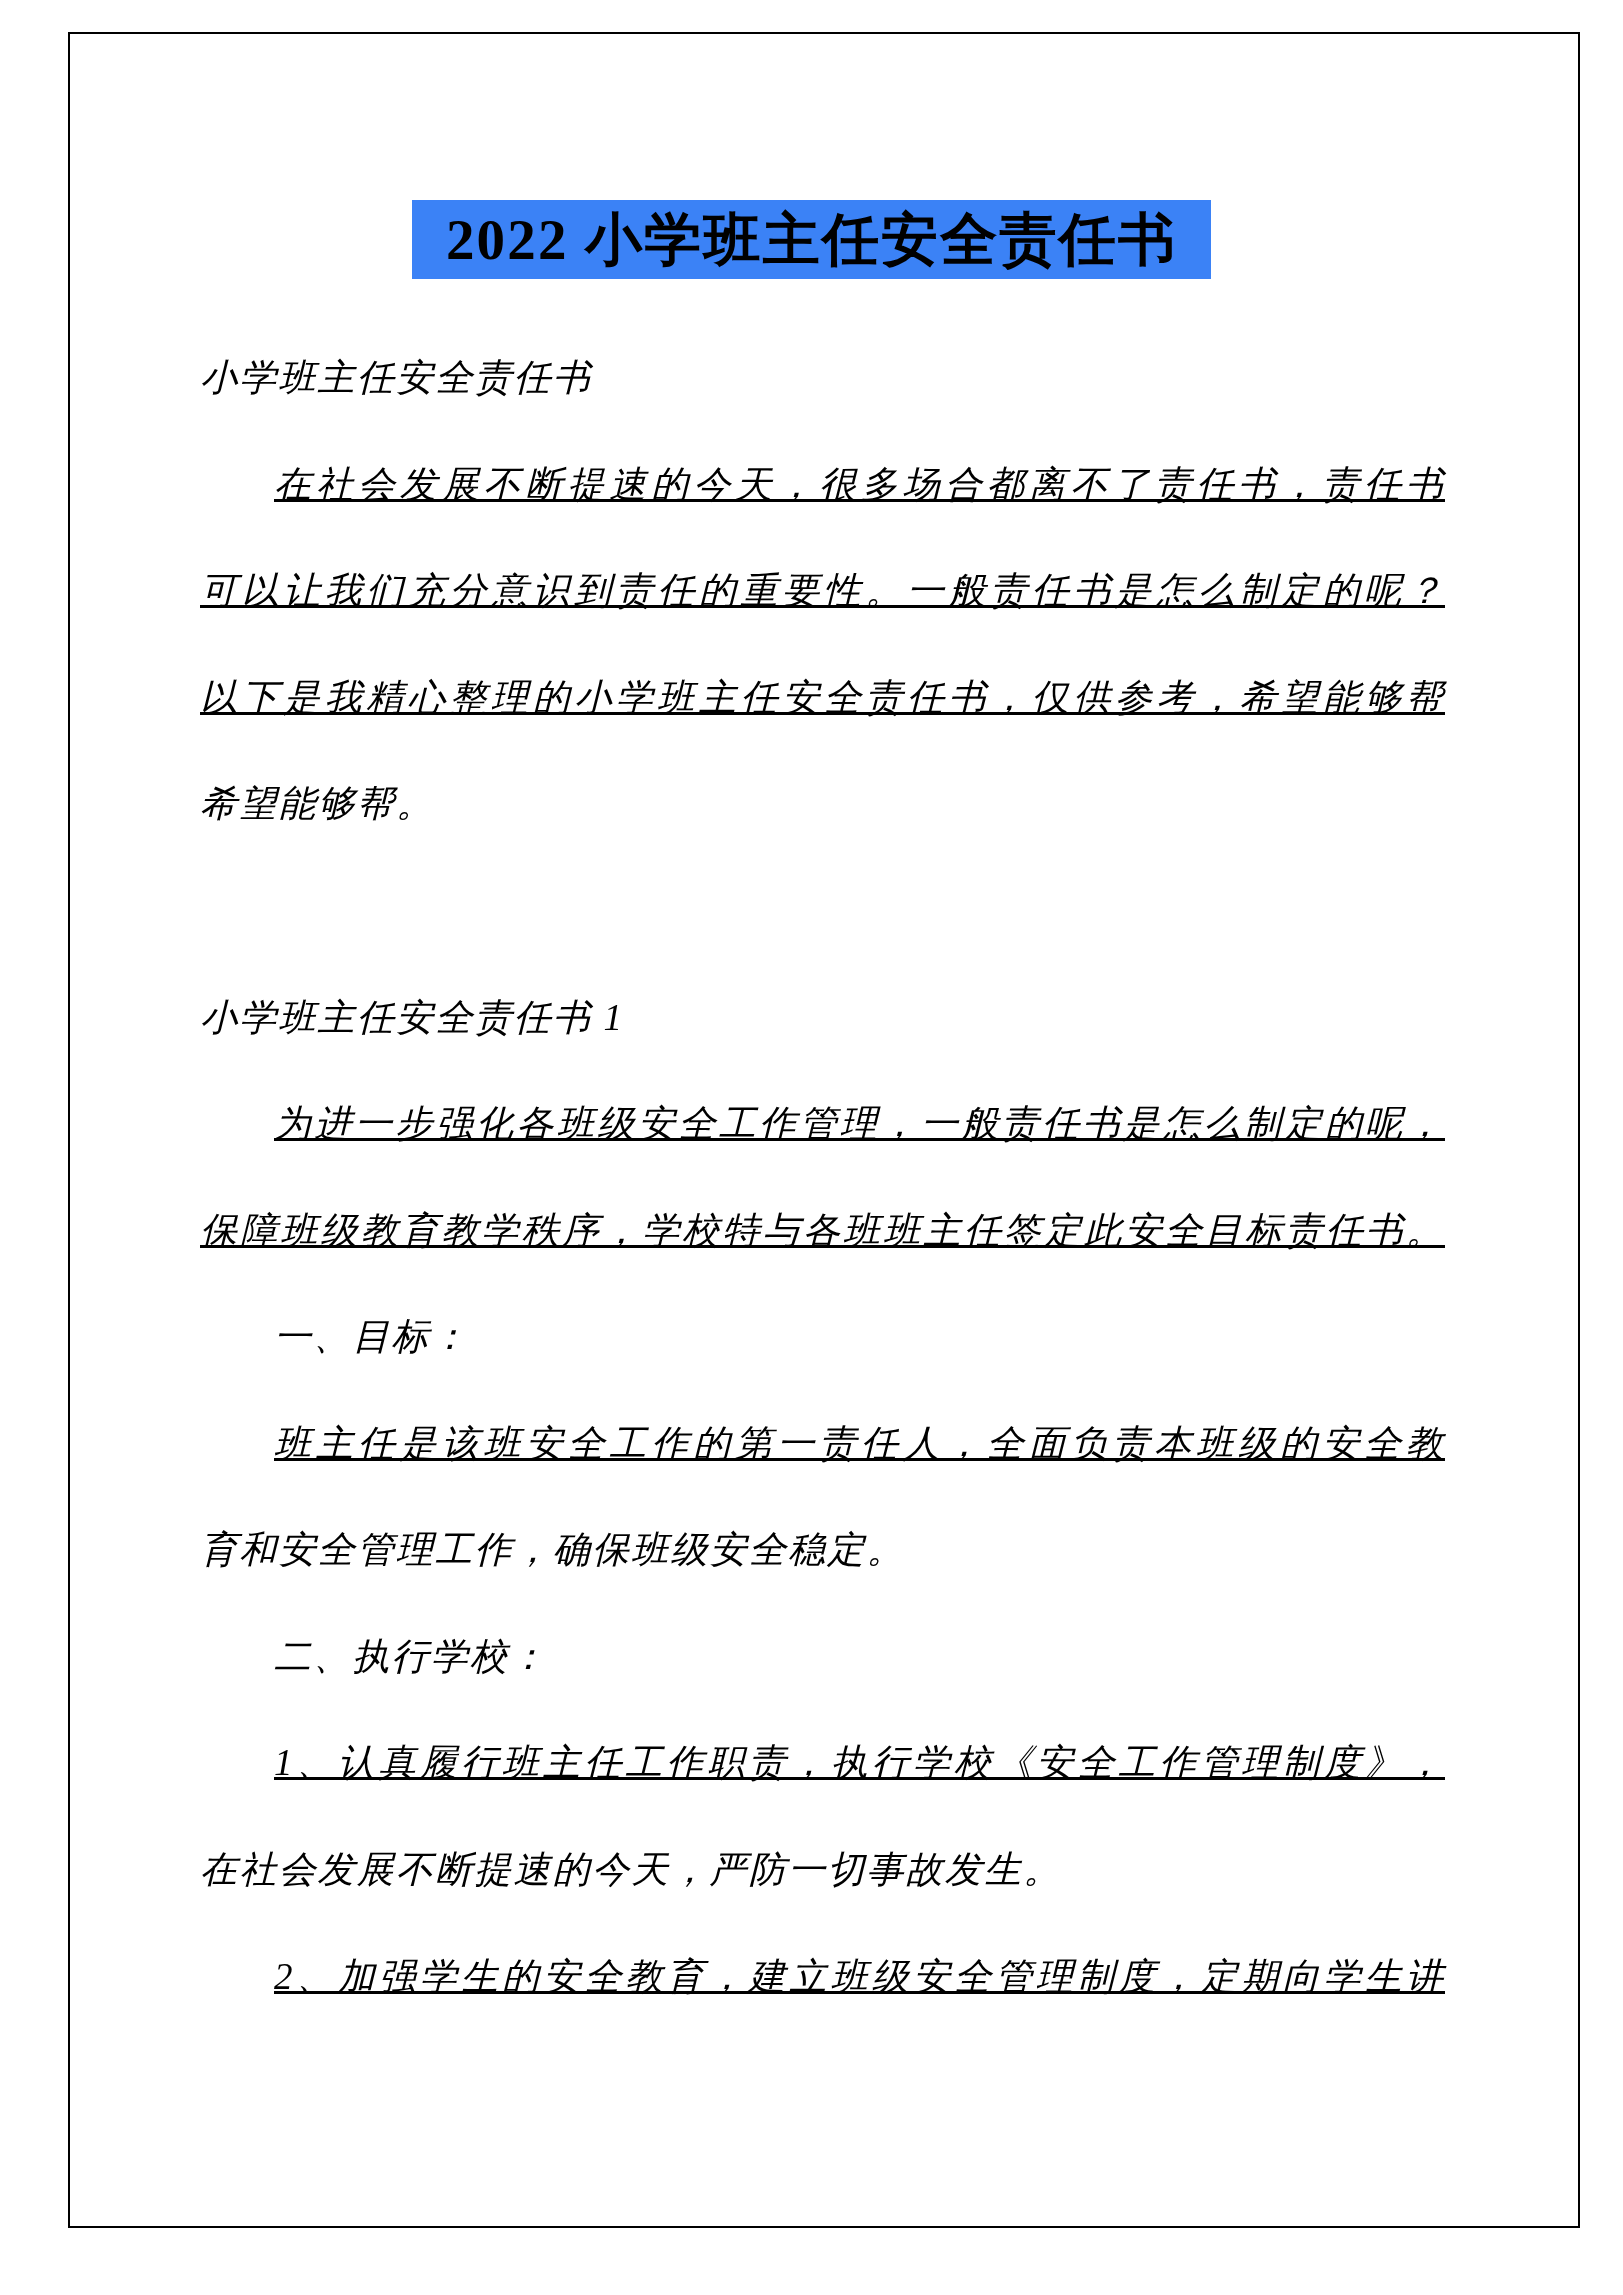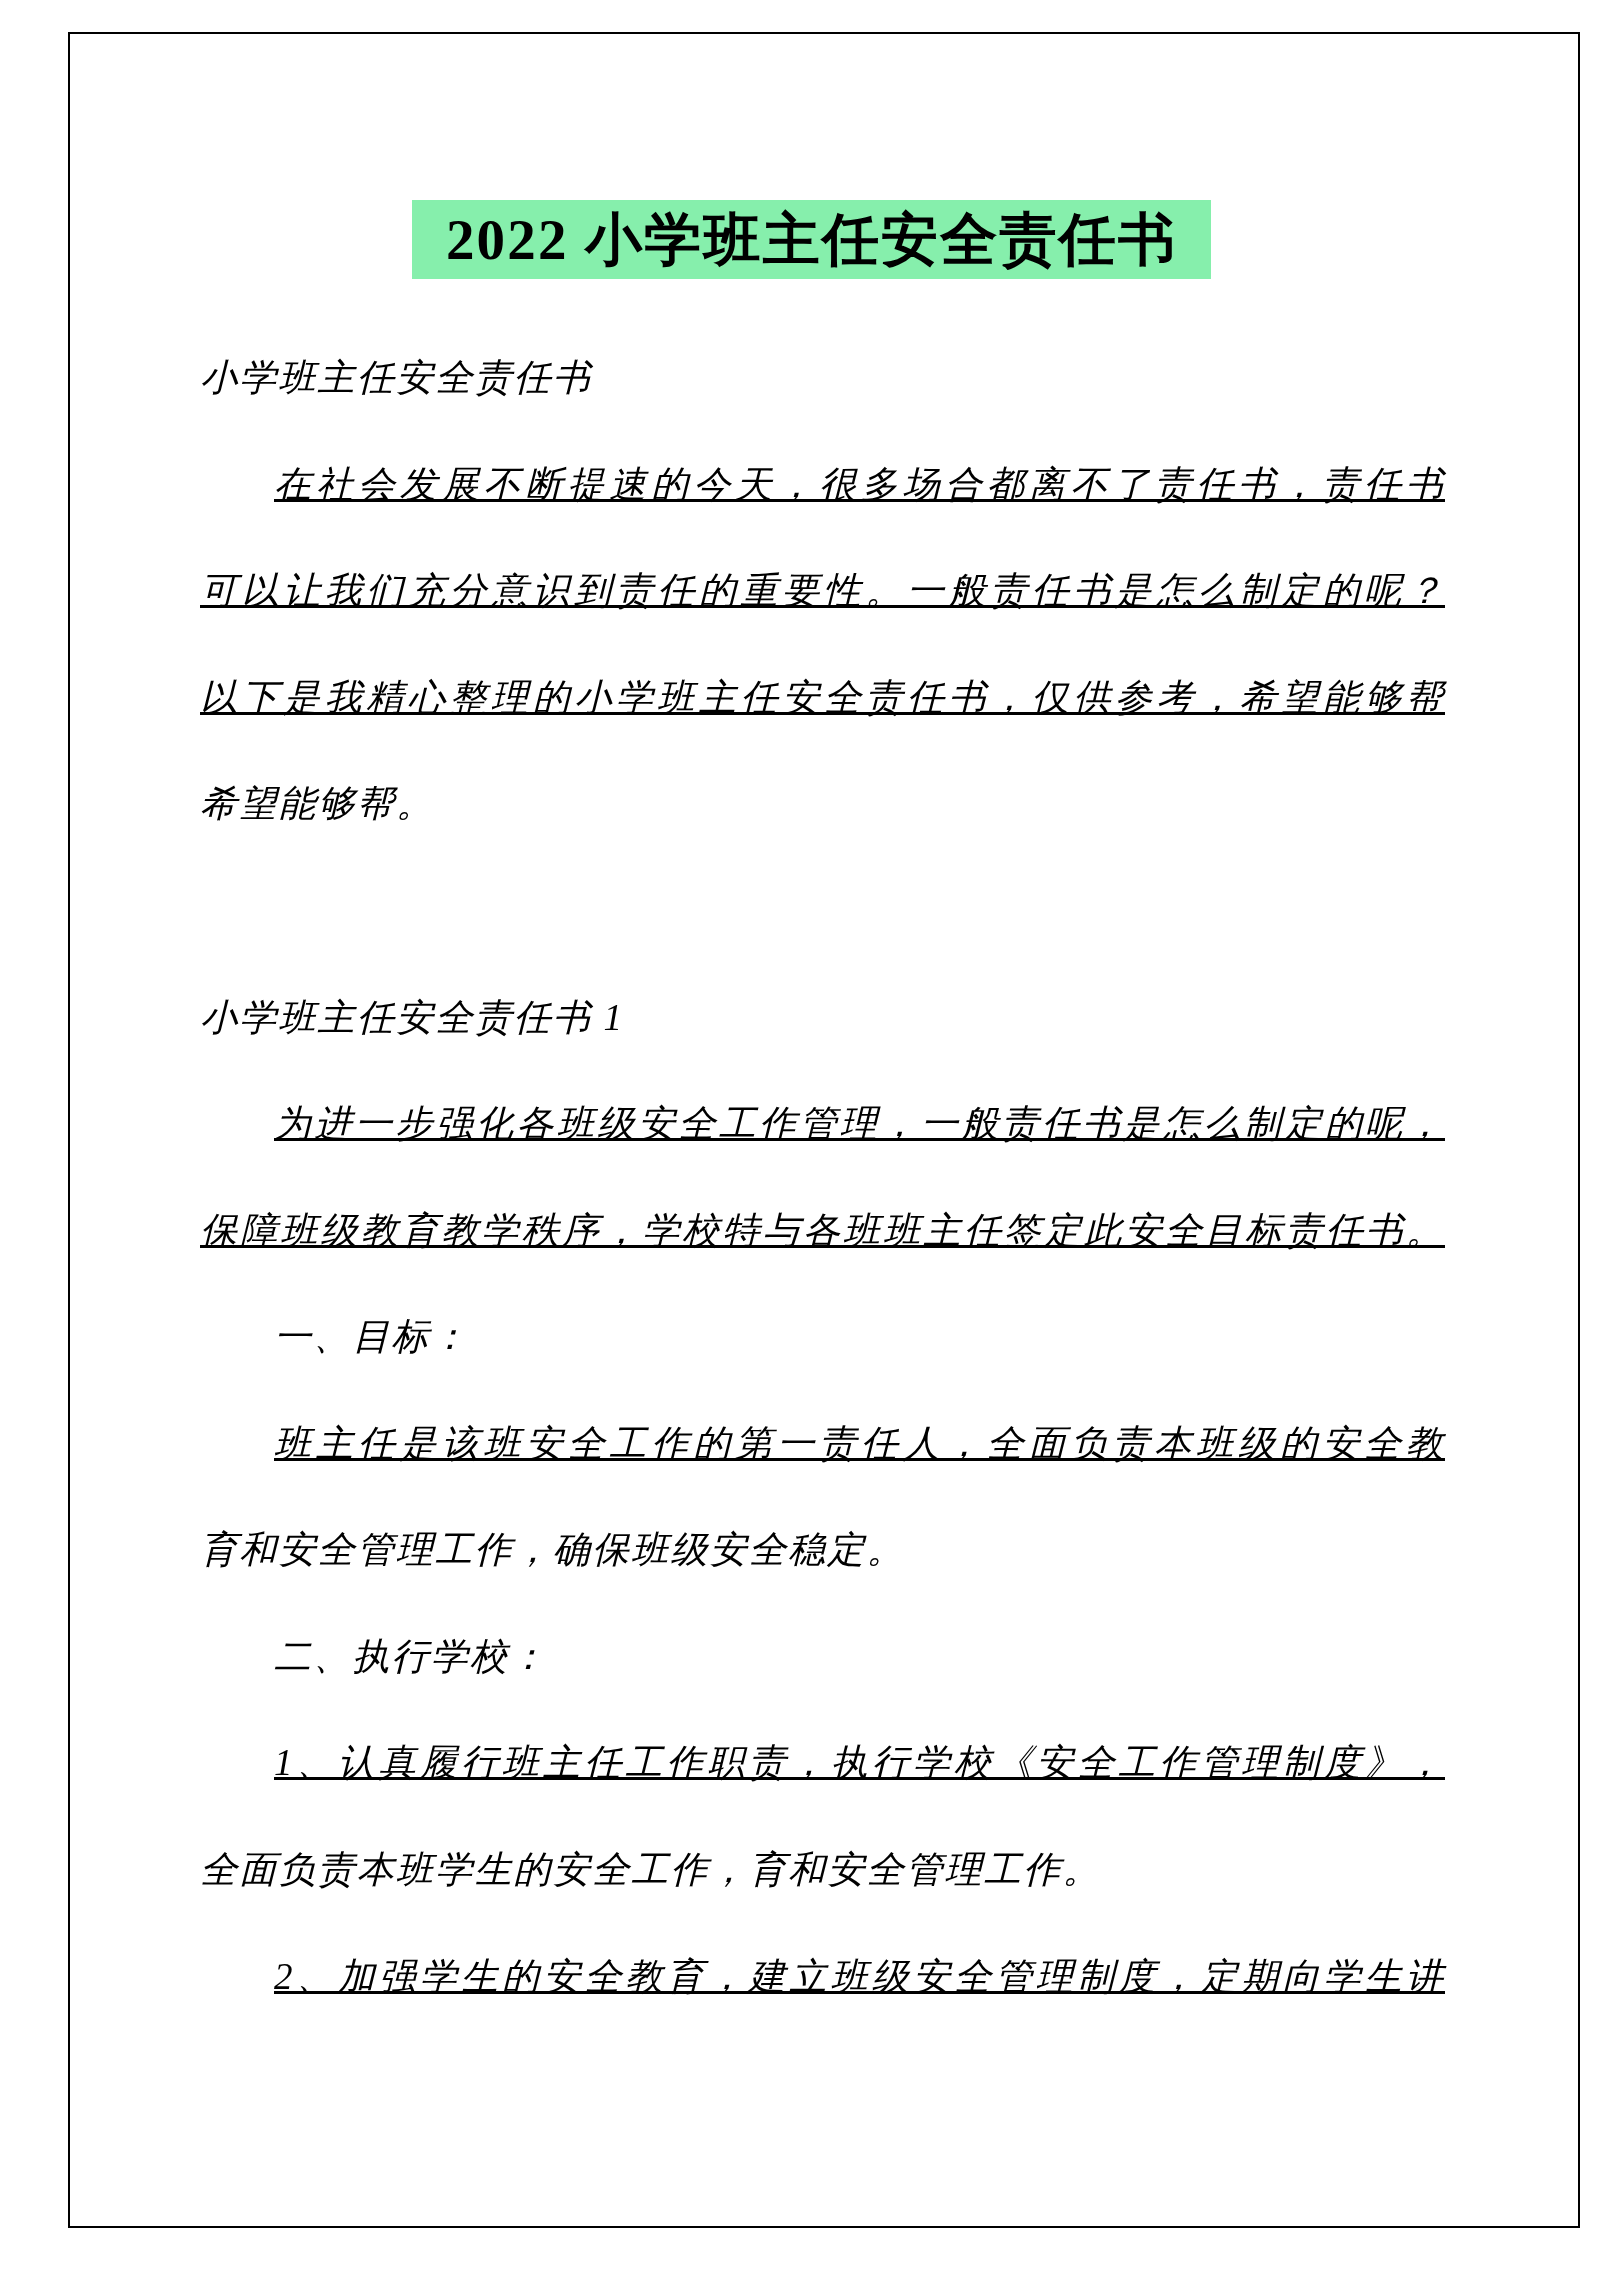--- a/index.html
+++ b/index.html
@@ -72,35 +72,35 @@
     font-style: normal;
   }
 </style>
 </head>
 <body>
 
 <div class="page">
   <div class="frame"></div>
 
   <div class="title-wrap">
-    <span class="doc-title" style="background: #86efac;">2022 小学班主任安全责任书</span>
+    <span class="doc-title" style="background: #3b82f6;">2022 小学班主任安全责任书</span>
   </div>
 
   <div id="body-lines">
       <div class="line" style="top: 324px;">小学班主任安全责任书</div>
       <div class="line indent stretch" style="top: 431px;">在社会发展不断提速的今天，很多场合都离不了责任书，责任书</div>
       <div class="line stretch" style="top: 537px;">可以让我们充分意识到责任的重要性。一般责任书是怎么制定的呢？</div>
       <div class="line stretch" style="top: 644px;">以下是我精心整理的小学班主任安全责任书，仅供参考，希望能够帮</div>
       <div class="line" style="top: 750px;">希望能够帮。</div>
       <div class="line" style="top: 964px;">小学班主任安全责任书 1</div>
       <div class="line indent stretch" style="top: 1070px;">为进一步强化各班级安全工作管理，一般责任书是怎么制定的呢，</div>
       <div class="line stretch" style="top: 1177px;">保障班级教育教学秩序，学校特与各班班主任签定此安全目标责任书。</div>
       <div class="line indent" style="top: 1283px;">一、目标：</div>
       <div class="line indent stretch" style="top: 1390px;">班主任是该班安全工作的第一责任人，全面负责本班级的安全教</div>
       <div class="line" style="top: 1496px;">育和安全管理工作，确保班级安全稳定。</div>
       <div class="line indent" style="top: 1603px;">二、执行学校：</div>
       <div class="line indent stretch" style="top: 1709px;">1、认真履行班主任工作职责，执行学校《安全工作管理制度》，</div>
-      <div class="line" style="top: 1816px;">全面负责本班学生的安全工作，育和安全管理工作。</div>
+      <div class="line" style="top: 1816px;">在社会发展不断提速的今天，严防一切事故发生。</div>
       <div class="line indent stretch" style="top: 1923px;">2、加强学生的安全教育，建立班级安全管理制度，定期向学生讲</div>
     </div>
 
 </div>
 
 
 </body></html>

